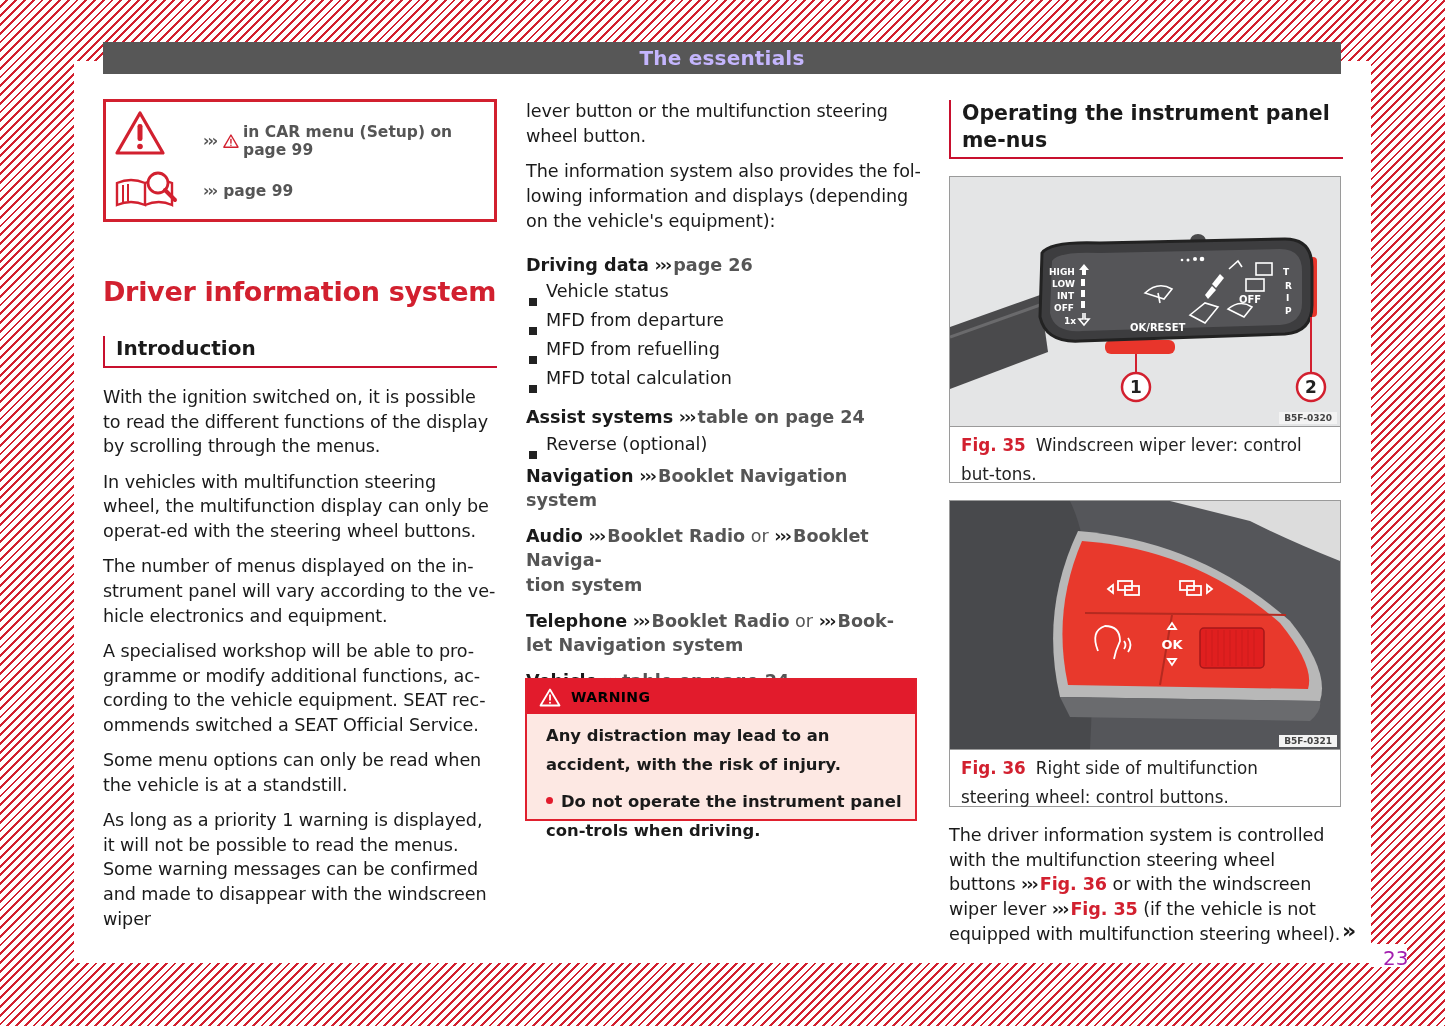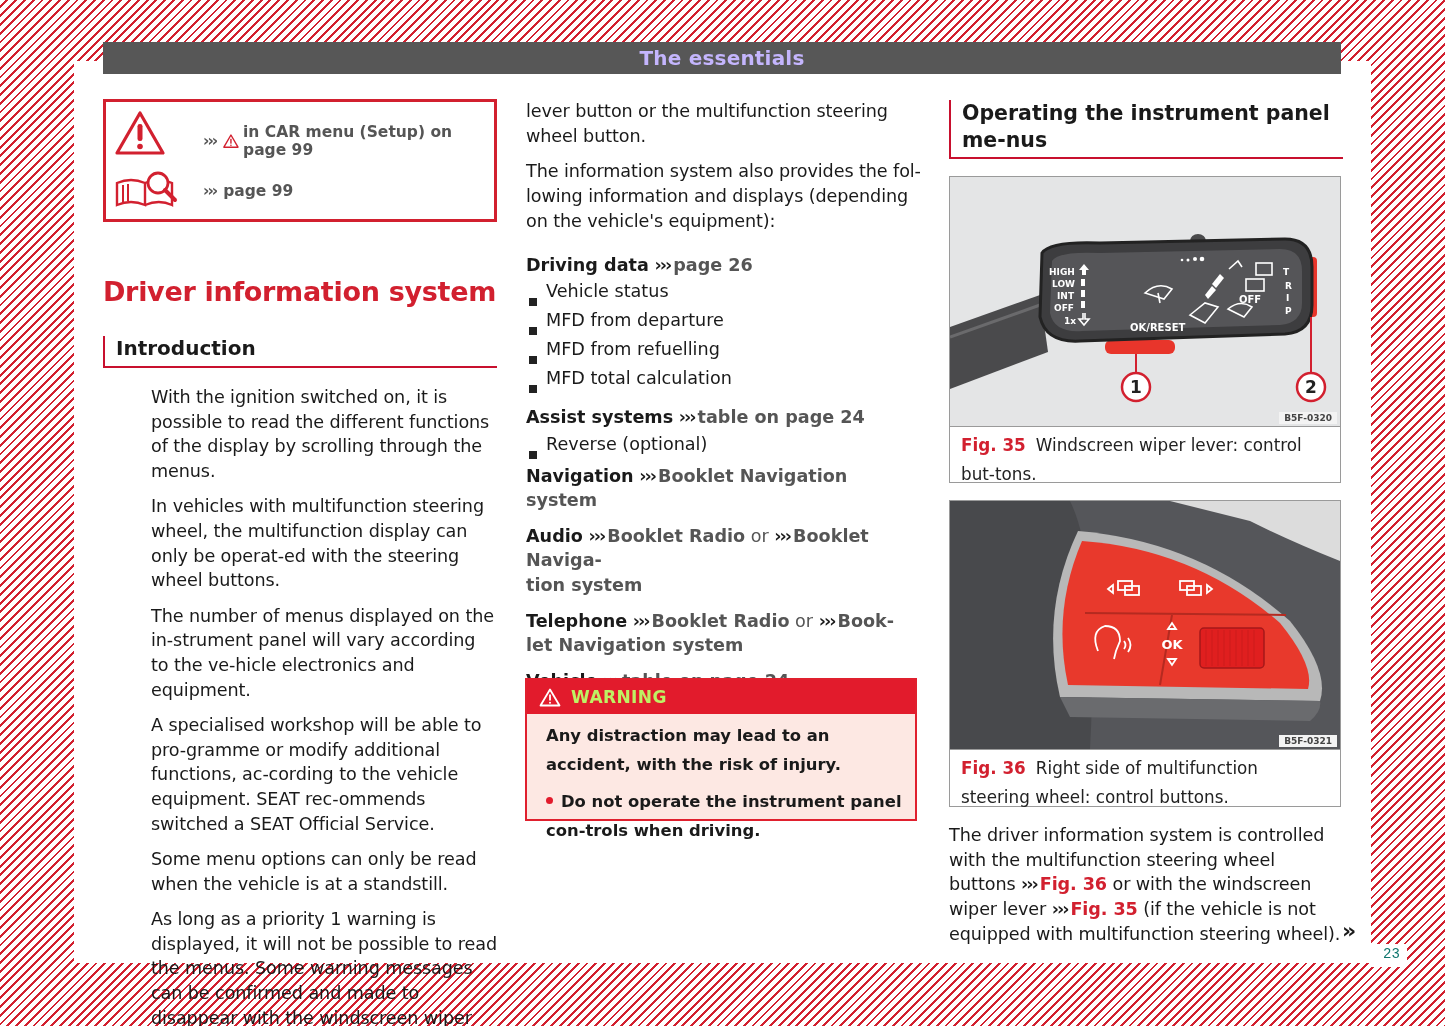--- a/index.html
+++ b/index.html
@@ -5,21 +5,21 @@
   html, body { margin: 0; padding: 0; }
   body {
     width: 1445px; height: 1026px; position: relative; overflow: hidden;
     background-color: #ffffff;
     background-image: repeating-linear-gradient(135deg, #ffffff 0px, #ffffff 4.2px, #d2202f 4.2px, #d2202f 6.2px);
     font-family: "DejaVu Sans", sans-serif;
     color: #1a1a1a;
   }
   .panel { position: absolute; left: 74px; top: 61px; width: 1297px; height: 902px; background: #fff; }
   .page-tab { position: absolute; left: 1371px; top: 944px; width: 36px; height: 23px; background: #fff; }
-  .page-number { position: absolute; left: 1383px; top: 946px; font-size: 14px; color: #0f766e; font-family: Liberation Mono, monospace; }
+  .page-number { position: absolute; left: 1383px; top: 946px; font-size: 20px; color: #a21caf; }
   .header-bar {
     position: absolute; left: 103px; top: 42px; width: 1238px; height: 32px;
     background: #575757; color: #c4b5fd; font-weight: bold; font-size: 20px;
     display: flex; align-items: center; justify-content: center; letter-spacing: 0.2px;
   }
 
   p, .para { margin: 0; font-size: 17.6px; line-height: 24.7px; letter-spacing: -0.1px; }
   .gray { color: #555; }
   .bold { font-weight: bold; }
   .arr { font-weight: bold; letter-spacing: -2px; margin-right: 3px; }
@@ -30,31 +30,31 @@
   .ref-icon { position: absolute; }
 
   .h1 { position: absolute; left: 103px; top: 276px; font-size: 27px; font-weight: bold; color: #d2202f; letter-spacing: -0.3px; }
   .h2-intro { position: absolute; left: 103px; top: 336px; width: 392px; height: 30px; border-left: 2px solid #c8102e; border-bottom: 2px solid #c8102e; }
   .h2-intro span { position: absolute; left: 11px; top: 0px; font-size: 20px; font-weight: bold; }
 
   .ops-heading { position: absolute; left: 949px; top: 100px; width: 392px; height: 57px; border-left: 2px solid #c8102e; border-bottom: 2px solid #c8102e; }
   .ops-heading span { position: absolute; left: 11px; top: 0; font-size: 20.5px; font-weight: bold; line-height: 27px; width: 370px; }
 
   .left-text { position: absolute; left: 103px; top: 385px; width: 395px; }
-  .left-text p { margin-bottom: 10.5px; margin-left: 48px; }
+  .left-text p { margin-bottom: 10.5px; }
 
   .mid-text { position: absolute; left: 526px; top: 99px; width: 395px; }
 
   .bullet { display: flex; align-items: flex-end; font-size: 17.6px; line-height: 29px; }
   .bullet .sq { width: 8px; height: 8px; background: #222; margin-right: 9px; margin-left: 3px; }
 
   .entry { font-size: 17.6px; line-height: 24.6px; }
 
   .warning { position: absolute; left: 525px; top: 678px; width: 392px; height: 143px; border: 2px solid #e0202e; background: #fde8e3; box-sizing: border-box; }
-  .warning-head { height: 34px; background: #e21b2c; color: #bef264; font-weight: bold; font-size: 17px; display: flex; align-items: center; padding-left: 12px; gap: 10px; letter-spacing: 0.4px; }
+  .warning-head { height: 34px; background: #e21b2c; color: #000000; font-weight: bold; font-size: 14px; display: flex; align-items: center; padding-left: 12px; gap: 10px; letter-spacing: 0.4px; }
   .warning-body { padding: 7px 10px 0 11px; font-weight: bold; font-size: 16.4px; line-height: 29px; margin-left: 8px; }
   .warning-body .dot { display: inline-block; width: 7px; height: 7px; border-radius: 50%; background: #e21b2c; margin-right: 8px; vertical-align: middle; position: relative; top: -2px; }
 
   .figure { position: absolute; left: 949px; width: 392px; border: 1.5px solid #9a9a9a; box-sizing: border-box; background: #fff; }
   .fig-img { position: relative; width: 100%; overflow: hidden; border-bottom: 1.5px solid #9a9a9a; }
   .fig-code { position: absolute; right: 3px; bottom: 2px; background: #f3f3f3; font-size: 9px; color: #444; padding: 1px 5px; font-weight: bold; }
   .fig-caption { padding: 4px 10px 6px 11px; font-size: 16.8px; line-height: 29px; color: #222; }
   .fig-caption .fig-label { color: #d2202f; font-weight: bold; margin-right: 10px; }
 
   .right-text { position: absolute; left: 949px; top: 823px; width: 395px; }

